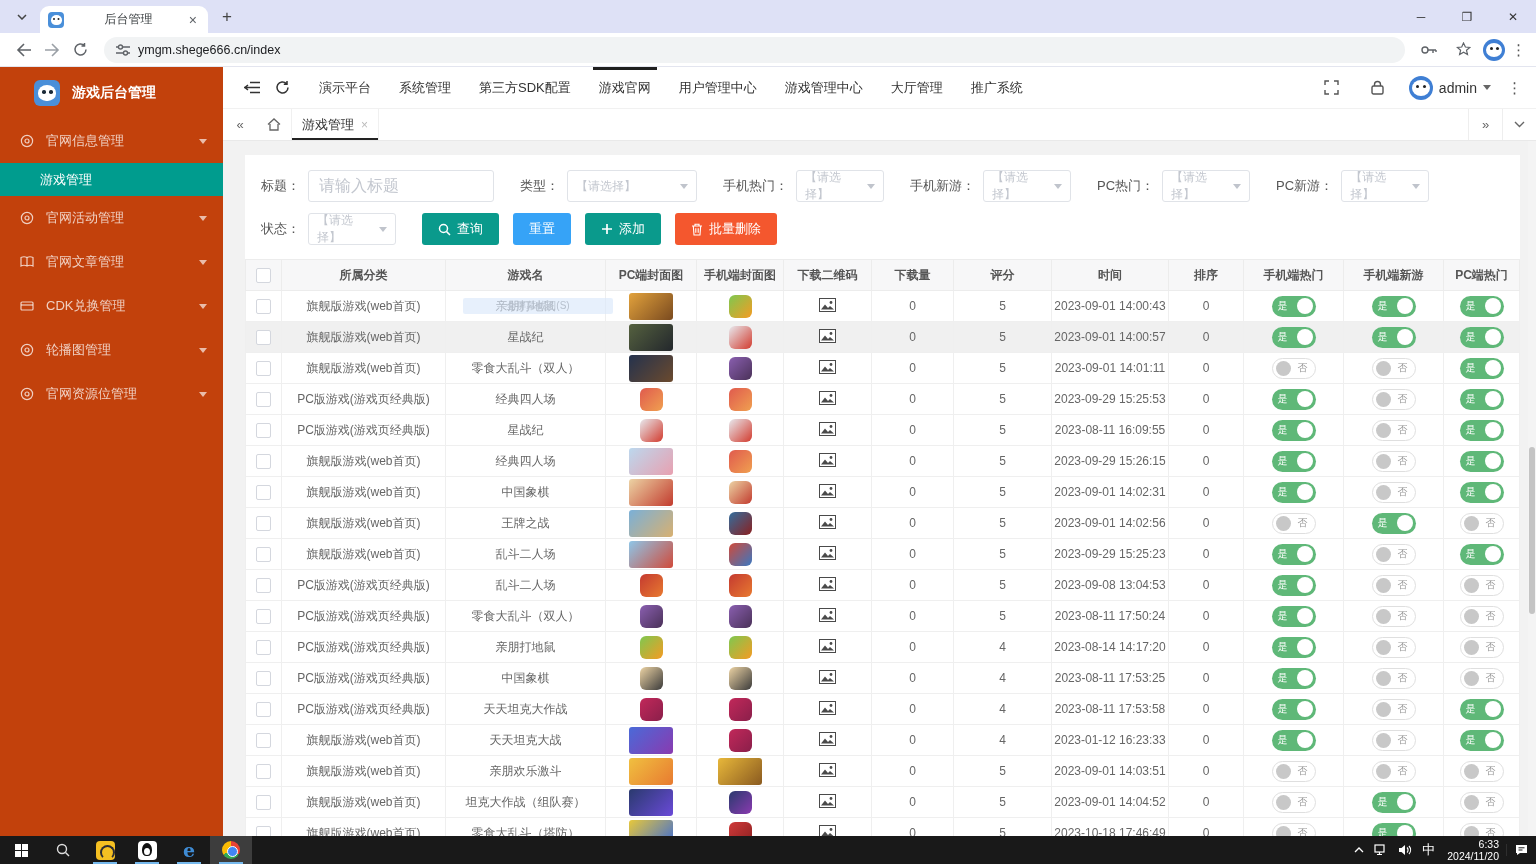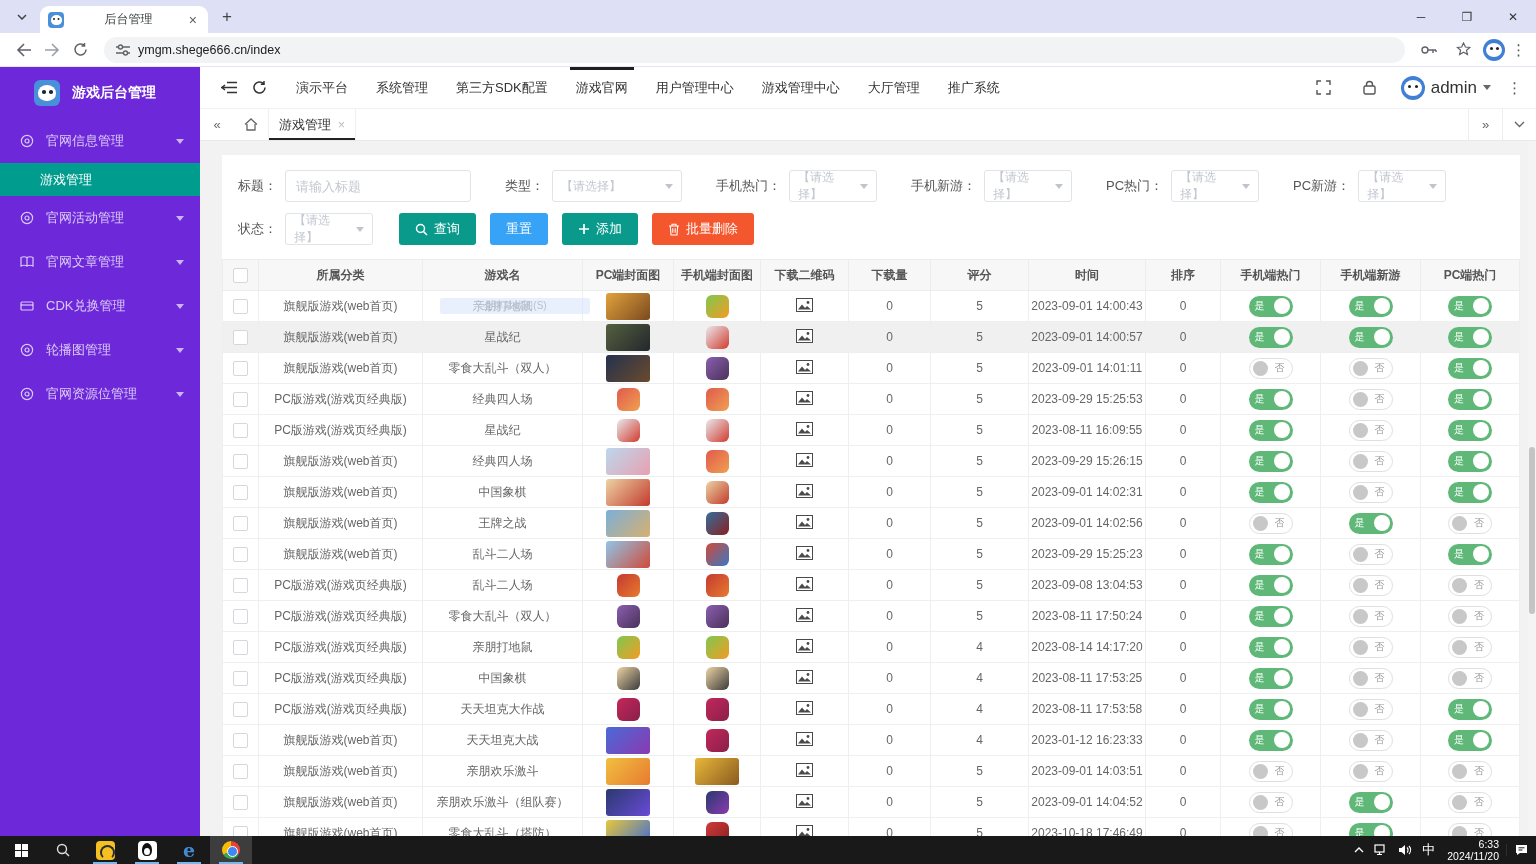--- a/index.html
+++ b/index.html
@@ -22,21 +22,21 @@
   .nav-ico { width:28px; height:28px; display:flex; align-items:center; justify-content:center; color:#5f6368; font-size:15px; }
   .urlbar { flex:1; height:26px; background:#f1f3f4; border-radius:13px; margin:0 10px; display:flex; align-items:center; padding:0 12px; }
   .url-text { font-size:12.5px; color:#202124; margin-left:8px; }
   .tool-right { display:flex; align-items:center; gap:6px; }
   .avatar-browser { width:22px; height:22px; border-radius:50%; background:#3f7fd4; position:relative; }
   .avatar-browser::before { content:""; position:absolute; left:3px; top:4px; width:16px; height:14px; background:#fff; border-radius:50%; }
   .avatar-browser::after { content:""; position:absolute; left:6.5px; top:8px; width:3px; height:3px; background:#222; border-radius:50%; box-shadow:6px 0 0 #222; }
 
   
   .app { display:flex; height:769px; background:#f2f2f2; }
-  .sidebar { width:200px; background:#6d28d9; color:rgba(255,255,255,.75); flex:none; }
+  .sidebar { width:223px; background:#c2410c; color:rgba(255,255,255,.75); flex:none; }
   .logo-row { height:52px; display:flex; align-items:center; padding-left:34px; gap:12px; }
   .logo-ico { width:26px; height:26px; border-radius:6px; background:#4a8fd9; position:relative; }
   .logo-ico::before { content:""; position:absolute; left:4px; top:5px; width:18px; height:16px; background:#fff; border-radius:50% 50% 46% 46%; }
   .logo-ico::after { content:""; position:absolute; left:8px; top:10px; width:3.5px; height:3.5px; background:#1b2a38; border-radius:50%; box-shadow:7px 0 0 #1b2a38; }
   .logo-text { color:#fff; font-size:14px; font-weight:bold; }
   .side-item { height:44px; display:flex; align-items:center; padding:0 16px 0 20px; font-size:13px; cursor:pointer; }
   .side-item .si-label { margin-left:12px; flex:1; }
   .side-item.expanded { color:#fff; }
   .caret-down { width:0; height:0; border-left:4px solid transparent; border-right:4px solid transparent; border-top:5px solid rgba(255,255,255,.65); }
   .caret-up { width:0; height:0; border-left:4px solid transparent; border-right:4px solid transparent; border-bottom:5px solid #fff; }
@@ -46,39 +46,39 @@
   .main { flex:1; display:flex; flex-direction:column; min-width:0; }
   .header { height:41px; background:#fff; display:flex; align-items:center; padding:0 14px; }
   .hd-ico { width:30px; height:30px; display:flex; align-items:center; justify-content:center; color:#333; }
   .top-nav { display:flex; height:100%; margin-left:8px; }
   .nav-item { padding:0 14px; display:flex; align-items:center; font-size:13px; color:#333; position:relative; cursor:pointer; }
   .nav-item.active::before { content:""; position:absolute; top:0; left:8px; right:8px; height:3px; background:#1f1f1f; }
   .header-right { margin-left:auto; display:flex; align-items:center; gap:16px; }
   .avatar-app { width:24px; height:24px; border-radius:50%; background:#3f7fd4; position:relative; }
   .avatar-app::before { content:""; position:absolute; left:3px; top:4px; width:18px; height:16px; background:#fff; border-radius:50%; }
   .avatar-app::after { content:""; position:absolute; left:7px; top:9px; width:3px; height:3px; background:#222; border-radius:50%; box-shadow:7px 0 0 #222; }
-  .admin-wrap { display:flex; align-items:center; gap:6px; font-size:17px; color:#333; cursor:pointer; }
+  .admin-wrap { display:flex; align-items:center; gap:6px; font-size:14px; color:#333; cursor:pointer; }
   .kebab { font-size:15px; color:#555; letter-spacing:0; cursor:pointer; }
 
   .tabbar { height:33px; background:#fff; border-top:1px solid #f1f1f1; border-bottom:1px solid #e9e9e9; display:flex; align-items:stretch; }
   .tb-btn { width:34px; display:flex; align-items:center; justify-content:center; color:#666; font-size:13px; cursor:pointer; }
   .page-tab { padding:0 10px; display:flex; align-items:center; gap:7px; font-size:13px; color:#333; border-left:1px solid #f0f0f0; border-right:1px solid #f0f0f0; position:relative; cursor:pointer; }
   .page-tab.active::after { content:""; position:absolute; left:0; right:0; bottom:0; height:2px; background:#222; }
   .page-tab .pt-close { color:#bbb; font-size:12px; }
   .tabbar-right { margin-left:auto; display:flex; }
   .tabbar-right .tb-btn { border-left:1px solid #eee; }
 
   
   .content { flex:1; position:relative; overflow:hidden; background:#f2f2f2; }
   .card { margin:14px 16px 0 22px; background:#fff; }
   .filters { padding:15px 16px 0; }
-  .frow { display:flex; align-items:center;gap:8px; }
+  .frow { display:flex; align-items:center; }
   .fgroup { display:flex; align-items:center; margin-right:26px; }
   .flabel { font-size:13px; color:#555; margin-right:8px; white-space:nowrap; }
-  .finput { width:186px; height:32px; border:1px solid #e0e3e8; border-radius:3px; padding:0 10px; font-size:13px; color:#333; font-family:"Liberation Sans",sans-serif; outline:none; }
+  .finput { width:186px; height:32px; border:1px solid #e0e3e8; border-radius:3px; padding:0 10px; font-size:16px; color:#333; font-family:"Liberation Sans",sans-serif; outline:none; }
   .finput::placeholder { color:#c3c7cf; }
   .fselect { height:32px; border:1px solid #e0e3e8; border-radius:3px; display:flex; align-items:center; justify-content:space-between; padding:0 8px; font-size:12px; color:#c3c7cf; cursor:pointer; background:#fff; }
   .fselect.wide { width:130px; } .fselect.small { width:88px; }
   .sel-caret { width:0; height:0; border-left:4px solid transparent; border-right:4px solid transparent; border-top:5px solid #c0c4cc; margin-left:6px; }
   .frow2 { margin-top:11px; display:flex; align-items:center; }
   .btn { height:32px; border:none; border-radius:3px; color:#fff; font-size:13px; display:inline-flex; align-items:center; justify-content:center; gap:6px; padding:0 16px; margin-right:14px; cursor:pointer; font-family:"Liberation Sans",sans-serif; }
 
   table.grid { width:100%; border-collapse:collapse; table-layout:fixed; margin-top:14px; }
   .grid th { background:#f7f7f8; border:1px solid #ececec; height:31px; font-size:12px; color:#555; font-weight:bold; text-align:center; }
   .grid td { border:1px solid #efefef; height:31px; font-size:12px; color:#666; text-align:center; vertical-align:middle; padding:1px 2px; white-space:nowrap; overflow:hidden; }
@@ -887,21 +887,21 @@
                       <span class="sw-txt">否</span>
                     </span></td>
                   <td><span class="switch off">
                       <span class="knob"></span>
                       <span class="sw-txt">否</span>
                     </span></td>
                 </tr>
                 <tr>
                   <td><span class="ckbox"></span></td>
                   <td>旗舰版游戏(web首页)</td>
-                  <td>亲朋欢乐激斗（组队赛）</td>
+                  <td>坦克大作战（组队赛）</td>
                   <td><span class="thumb-wide" style="background:linear-gradient(135deg,#2a3a6e,#6a4ad8)"></span></td>
                   <td><span class="thumb-sq" style="background:linear-gradient(135deg,#2a3a6e,#8a3ab0)"></span></td>
                   <td><span><svg width="17" height="14" viewBox="0 0 17 14">
                         <rect x="0.5" y="0.5" width="16" height="13" fill="#fff" stroke="#4a4a4a"></rect>
                         <circle cx="12" cy="4.5" r="1.4" fill="#4a4a4a"></circle>
                         <path d="M2 11.5l4-5 3 3.4 2-2 4 3.6z" fill="#4a4a4a"></path>
                       </svg></span></td>
                   <td>0</td>
                   <td>5</td>
                   <td>2023-09-01 14:04:52</td>

